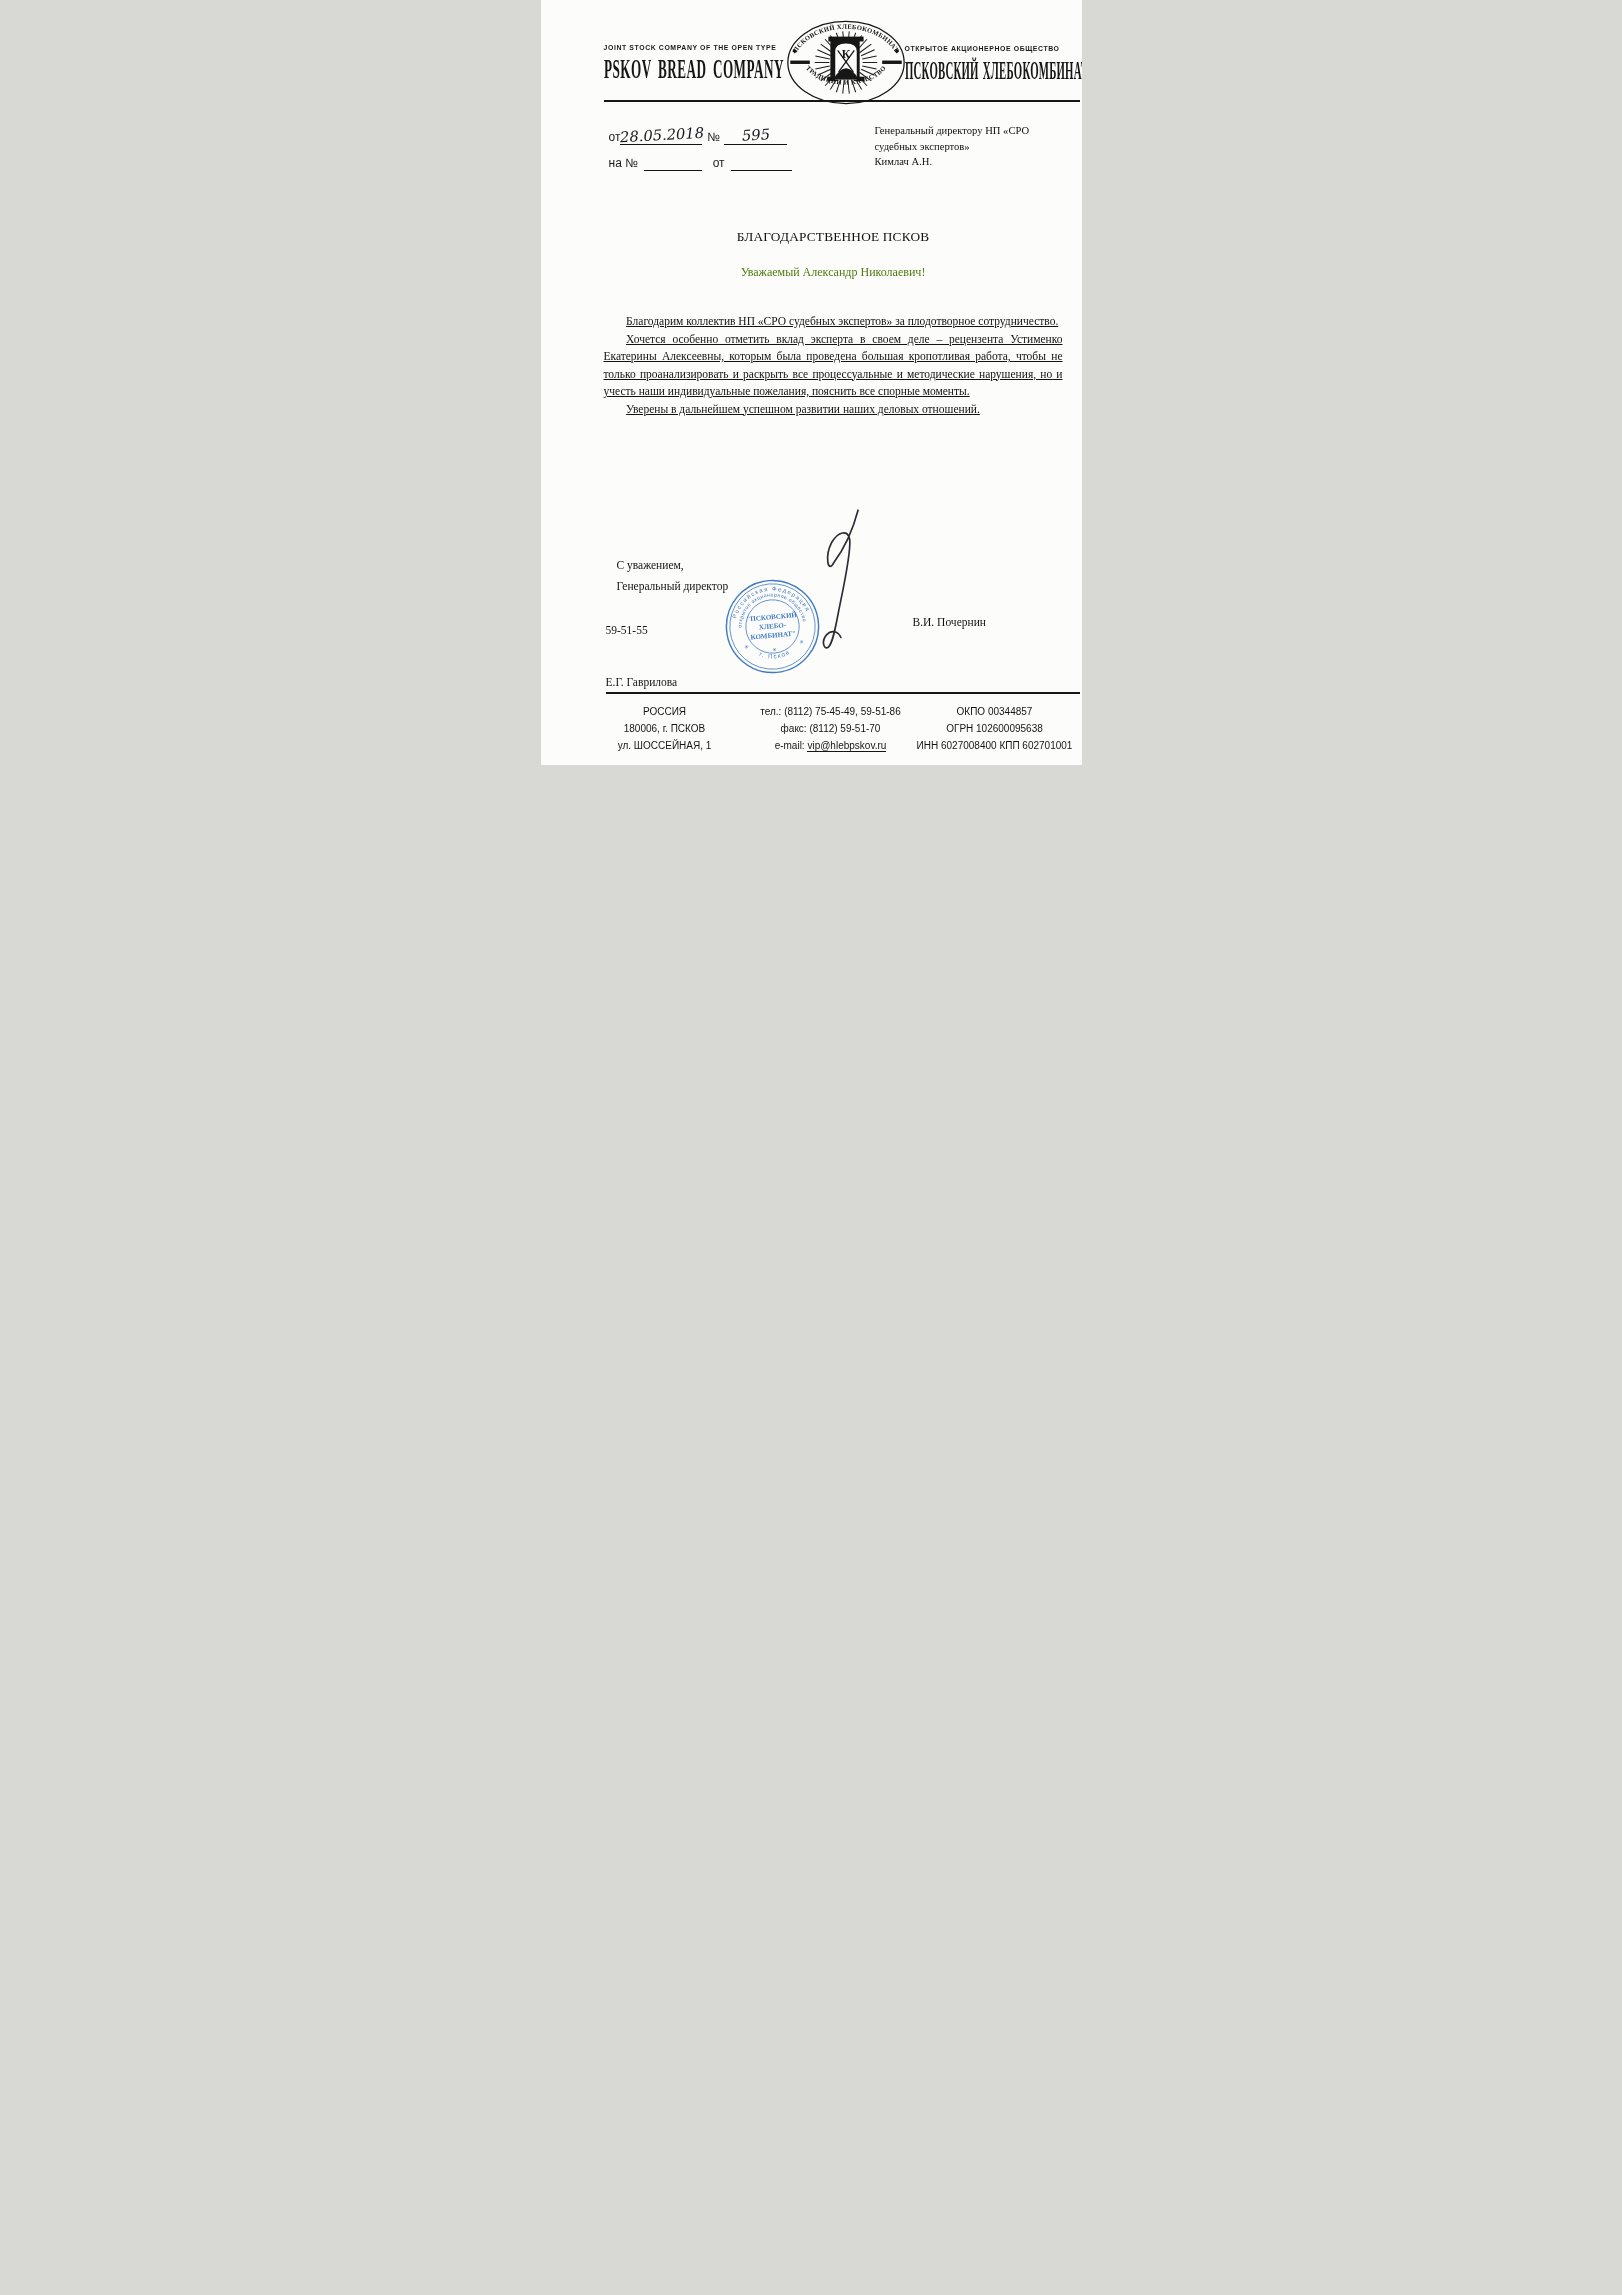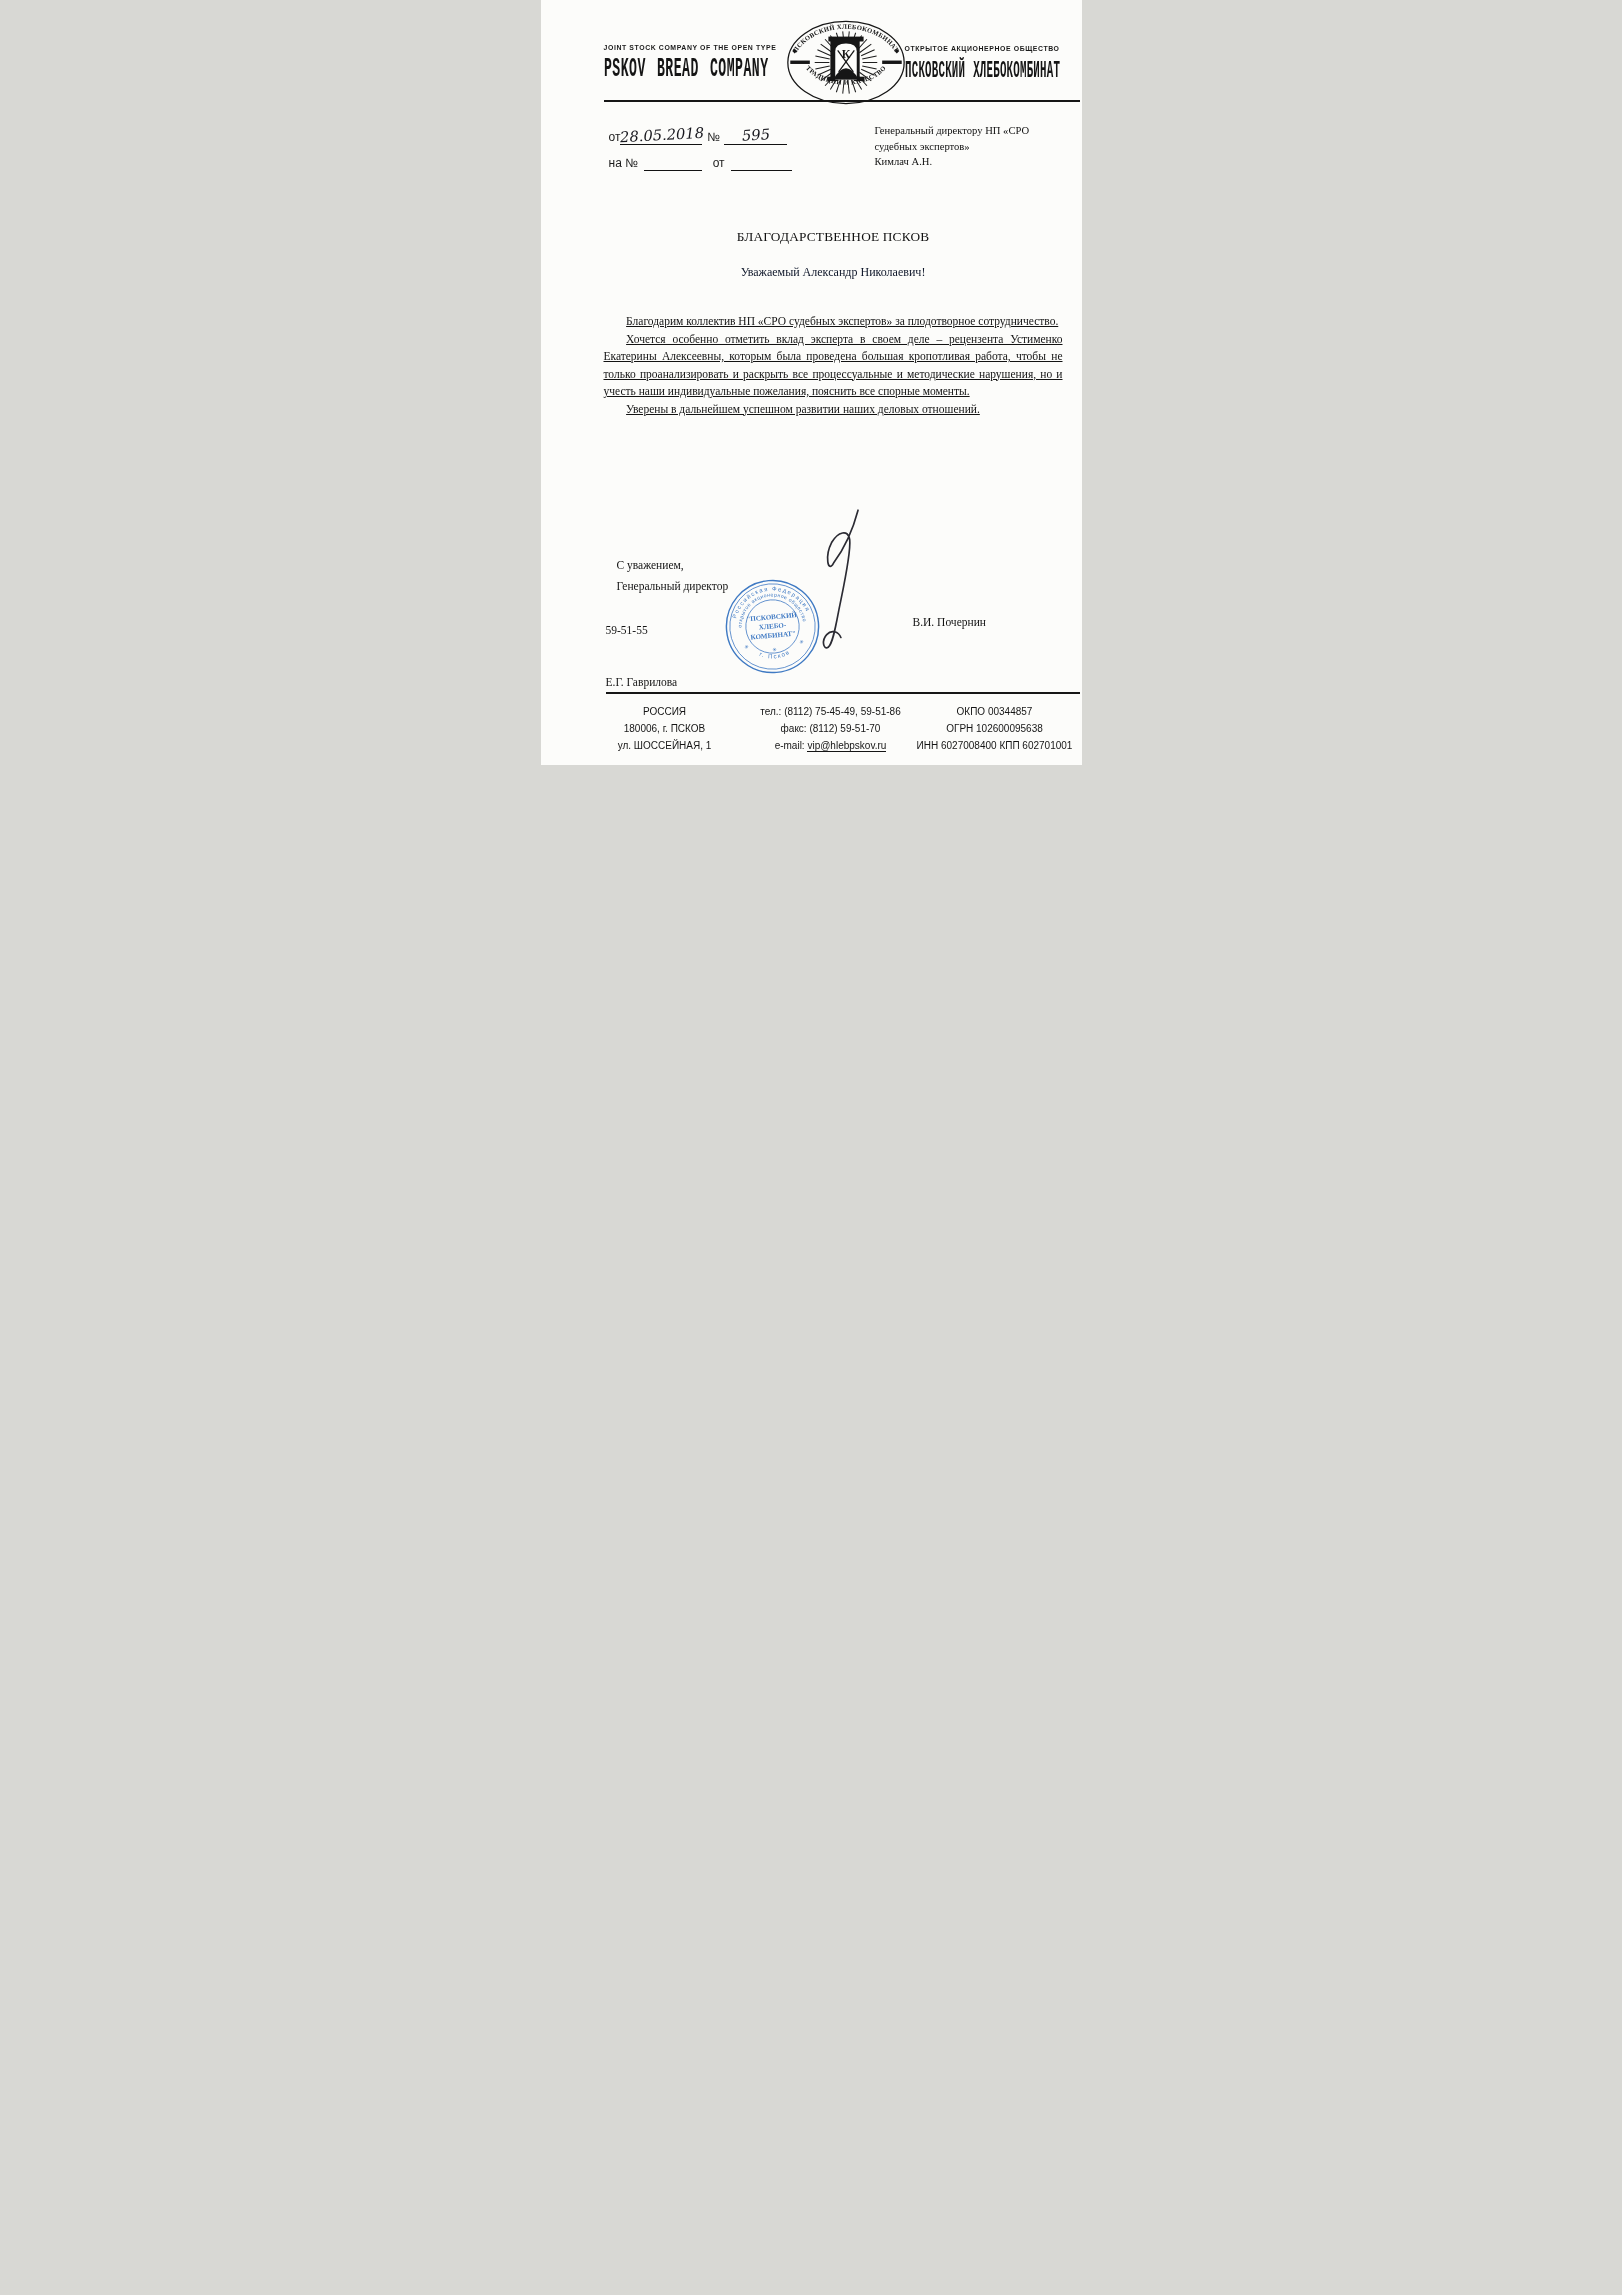--- a/index.html
+++ b/index.html
@@ -5,37 +5,37 @@
   html,body{margin:0;padding:0;background:#d8d8d4;}
   .page{
     position:relative;width:541px;height:765px;margin:0 auto;
     background:#fcfcfa;color:#141414;overflow:hidden;
     font-family:"Liberation Serif", serif;
   }
   .abs{position:absolute;}
 
   
   .hdr-small{font-family:"Liberation Sans",sans-serif;font-weight:700;font-size:6.9px;letter-spacing:0.6px;color:#1a1a1a;white-space:nowrap;}
-  .hdr-big{font-family:Liberation Mono, monospace;font-weight:700;white-space:nowrap;color:#151515;}
+  .hdr-big{font-family:Liberation Serif, serif;font-weight:700;white-space:nowrap;color:#151515;}
   .squeeze{display:inline-block;transform-origin:left center;}
   .hdr-rule{position:absolute;left:63px;top:100px;width:476px;height:2px;background:#161616;}
 
   
   .ref{position:absolute;left:68px;top:121px;width:245px;}
   .ref-row{display:flex;align-items:flex-end;height:23.6px;}
   .ref-row.second{margin-top:2.9px;}
   .ref-lbl{font-family:"Liberation Sans",sans-serif;font-size:12px;color:#1b1b1b;padding-bottom:1px;white-space:nowrap;}
   .blank{display:inline-block;border-bottom:1.5px solid #121212;height:16.7px;}
   .hand-wrap{display:inline-block;border-bottom:1.5px solid #121212;text-align:center;}
   .hand{display:inline-block;font-family:"DejaVu Serif",serif;font-style:italic;font-size:14.7px;color:#18181e;transform:rotate(-3deg);line-height:16.7px;}
 
   .recipient{position:absolute;left:334px;top:123px;width:187px;font-size:10.6px;line-height:15.7px;color:#111;}
 
   .title{position:absolute;left:63px;top:229px;width:459px;text-align:center;font-size:13.3px;letter-spacing:0.2px;color:#101010;}
-  .salutation{position:absolute;left:63px;top:265px;width:459px;text-align:center;font-size:12px;color:#0f172a;}
+  .salutation{position:absolute;left:63px;top:265px;width:459px;text-align:center;font-size:12px;color:#4d7c0f;}
 
   .body-text{position:absolute;left:63px;top:313px;width:459px;font-size:11.5px;line-height:17.5px;text-align:justify;color:#131313;}
   .body-text p{margin:0;text-indent:22.6px;text-decoration:underline;}
 
   .closing-regards{position:absolute;left:76px;top:559px;font-size:11.5px;}
   .closing-position{position:absolute;left:76px;top:580px;font-size:11.5px;}
   .closing-name{position:absolute;left:372px;top:580px;font-size:11.5px;margin-top:36px;}
 
   .phone-short{position:absolute;left:65px;top:624px;font-size:11.5px;}
   .contact-person{position:absolute;left:65px;top:676px;font-size:11.5px;}

